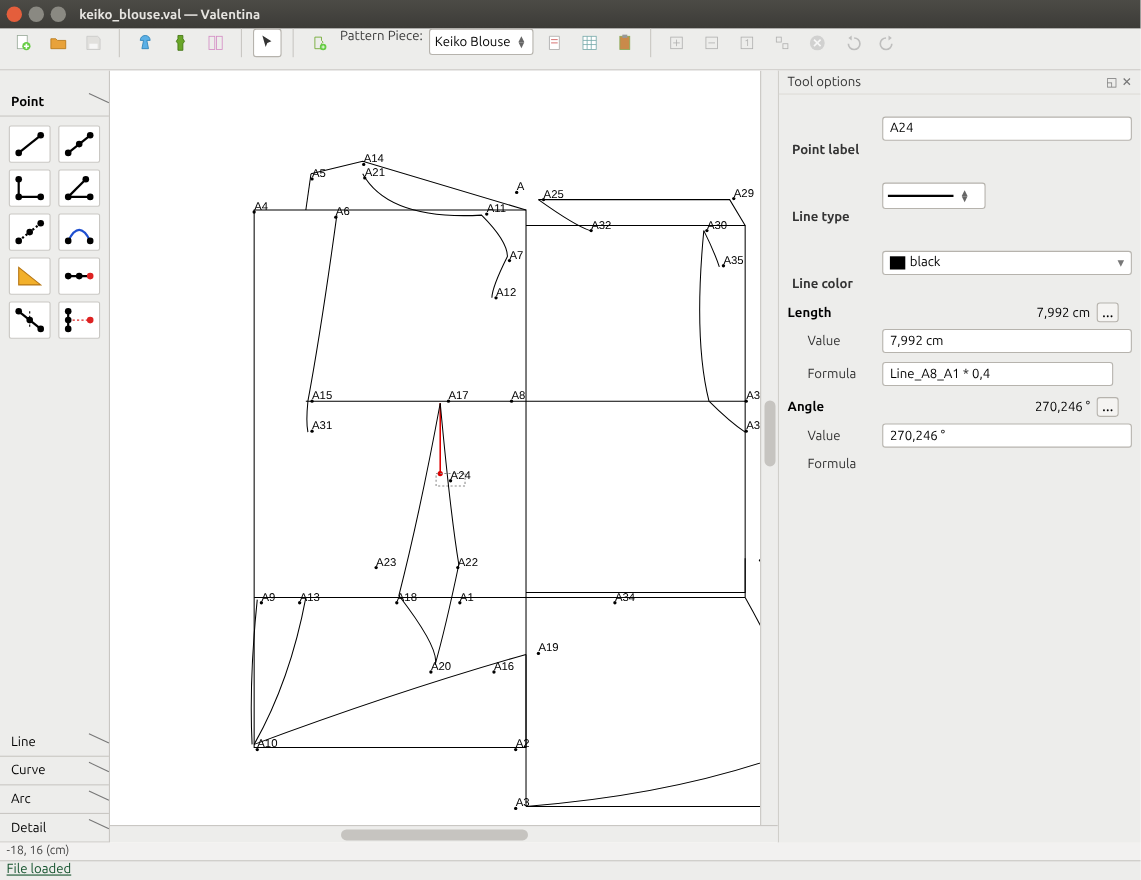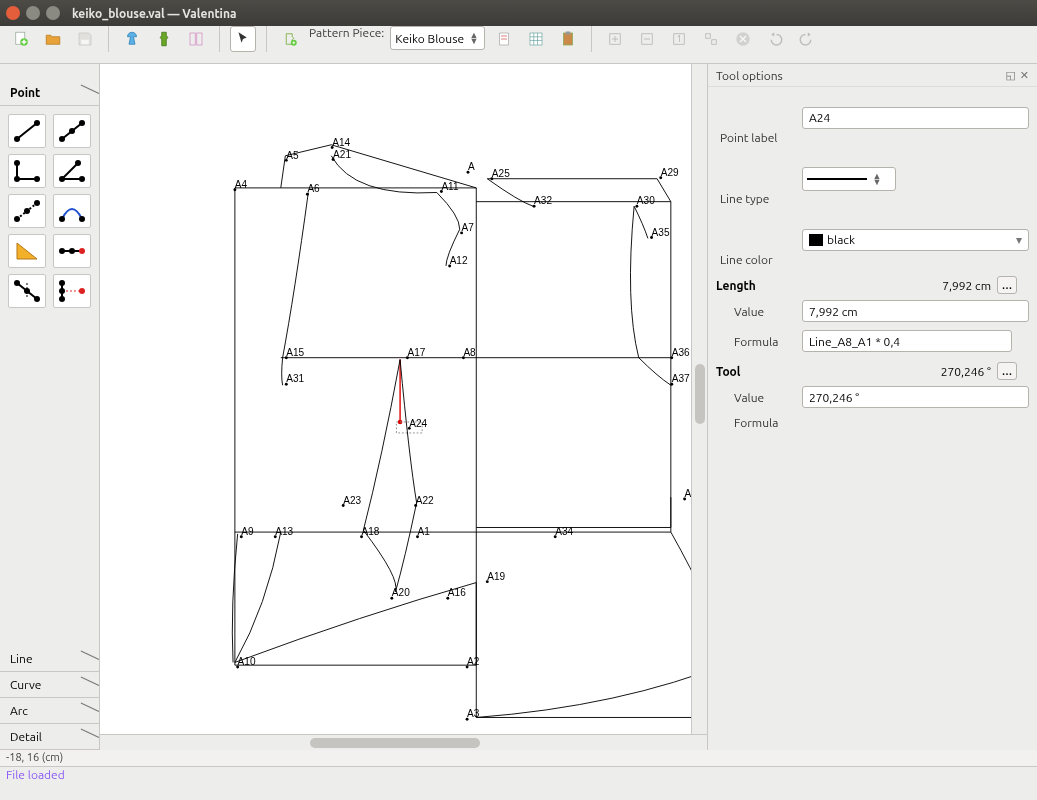--- a/index.html
+++ b/index.html
@@ -35,27 +35,27 @@
 .hscroll .thumb { position:absolute; height:10px; top:3px; left:210px; width:170px; background:#c6c4c0; border-radius:5px; }
 .vscroll { width:16px; background:#ededeb; border-left:1px solid #c9c7c3; position:relative; }
 .vscroll .thumb { position:absolute; width:10px; left:3px; top:300px; height:60px; background:#c6c4c0; border-radius:5px; }
 .mid { display:flex; flex:1; overflow:hidden; }
 .right-panel { width:330px; background:#ededeb; border-left:1px solid #c9c7c3; display:flex; flex-direction:column; }
 .rp-head { padding:4px 8px; display:flex; justify-content:space-between; align-items:center; color:#333; border-bottom:1px solid #dedcd8;}
 .rp-head .icons span { margin-left:4px; color:#777; font-size:11px; }
 .rp-title { padding:4px 8px; font-weight:bold; }
 .rp-row { display:flex; align-items:center; padding:4px 8px; gap:6px; }
 .rp-row .lbl { width:80px; text-align:left; padding-left:18px; color:#333; }
-.rp-row .lbl.top { padding-left:4px; font-weight:normal;margin-top:40px; }
+.rp-row .lbl.top { padding-left:4px; font-weight:bold;margin-top:40px; }
 .rp-input { flex:1; height:22px; border:1px solid #b6b3ad; border-radius:3px; background:#fff; padding:2px 6px; display:flex; align-items:center; }
 .rp-section { padding:6px 20px 2px 8px; font-weight:bold; display:flex; align-items:center; justify-content:space-between;}
 .rp-section .val { font-weight:normal; margin-left:auto; margin-right:6px;}
 .rp-section .more { width:20px; height:18px; border:1px solid #b6b3ad; border-radius:3px; background:#f5f4f2; display:flex; align-items:center; justify-content:center; font-size:10px;}
 .swatch { width:14px; height:12px; background:#000; margin-right:4px; }
-.statusbar { height:34px; background:#ededeb; border-top:1px solid #c9c7c3; padding:1px 6px; color:#8b5cf6; }
+.statusbar { height:18px; background:#ededeb; border-top:1px solid #c9c7c3; padding:1px 6px; color:#14532d;text-decoration:underline; }
 .coord { height:16px; padding:1px 6px; color:#444; font-size:11px;}
 </style>
 </head>
 <body>
 
 <div class="titlebar">
   <span class="win-btn win-close"></span>
   <span class="win-btn win-min"></span>
   <span class="win-btn win-max"></span>
   <span class="title">keiko_blouse.val — Valentina</span>
@@ -450,21 +450,21 @@
         </div>
     </div>
     <div class="rp-row">
       <span class="lbl">Formula</span>
       <div class="rp-input" style="width:210px;flex:0 0 210px">
           <span>Line_A8_A1 * 0,4</span>
         </div>
     </div>
 
     <div class="rp-section">
-      <span>Tool</span>
+      <span>Angle</span>
       <span class="val">270,246 °</span>
       <span class="more">…</span>
     </div>
     <div class="rp-row">
       <span class="lbl">Value</span>
       <div class="rp-input">
           <span>270,246 °</span>
         </div>
     </div>
     <div class="rp-row">

